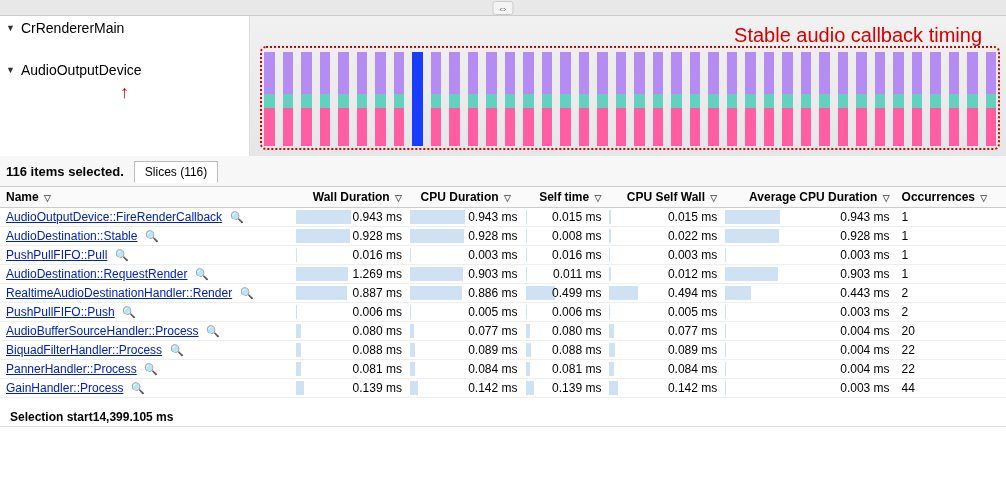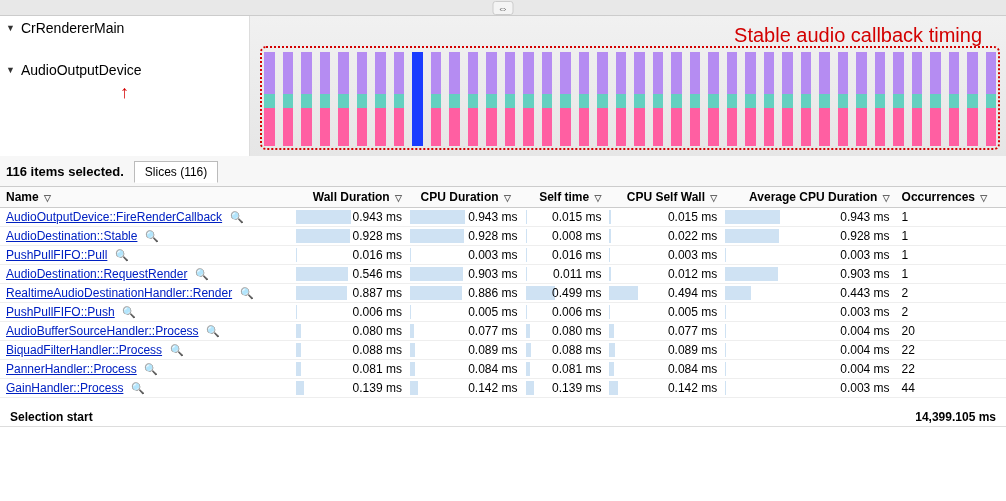--- a/index.html
+++ b/index.html
@@ -29,21 +29,21 @@
   table.data th .sort { font-size:9px; color:#666; padding-left:2px;}
   table.data td { padding:2px 6px; border-bottom:1px solid #eee; white-space:nowrap;}
   table.data td.name a { color:#0020c2; text-decoration:underline;}
   td.num { text-align:right; position:relative;}
   td.num .barfill { position:absolute; left:2px; top:2px; bottom:2px; background:#cfe2f3; z-index:0;}
   td.num .val { position:relative; z-index:1;}
   .mag { color:#888; font-size:11px; padding-left:8px;}
   tr.totals td { font-weight:bold; border-top:2px solid #999;}
   
   .sel-info { margin-top:10px;}
-  .sel-info .row { display:flex; justify-content:space-between; padding:2px 10px; font-weight:bold; border-bottom:1px solid #ddd;}
+  .sel-info .row { display:flex; padding:2px 10px; font-weight:bold; border-bottom:1px solid #ddd;}
 </style>
 </head>
 <body>
 
 <div class="header-bar">
   <span class="hcenter">
       <span>⇔</span>
     </span>
 </div>
 
@@ -307,21 +307,21 @@
         <td class="name"><a>PushPullFIFO::Pull</a><span class="mag">🔍</span></td>
         <td class="num"><span class="barfill" style="width:1.1px"></span><span class="val">0.016 ms</span></td>
         <td class="num"><span class="barfill" style="width:0.55px"></span><span class="val">0.003 ms</span></td>
         <td class="num"><span class="barfill" style="width:1.1px"></span><span class="val">0.016 ms</span></td>
         <td class="num"><span class="barfill" style="width:0.55px"></span><span class="val">0.003 ms</span></td>
         <td class="num"><span class="barfill" style="width:0.55px"></span><span class="val">0.003 ms</span></td>
         <td>1</td>
       </tr>
       <tr>
         <td class="name"><a>AudioDestination::RequestRender</a><span class="mag">🔍</span></td>
-        <td class="num"><span class="barfill" style="width:52.800000000000004px"></span><span class="val">0.546 ms</span></td>
+        <td class="num"><span class="barfill" style="width:52.800000000000004px"></span><span class="val">1.269 ms</span></td>
         <td class="num"><span class="barfill" style="width:52.800000000000004px"></span><span class="val">0.903 ms</span></td>
         <td class="num"><span class="barfill" style="width:1.1px"></span><span class="val">0.011 ms</span></td>
         <td class="num"><span class="barfill" style="width:1.1px"></span><span class="val">0.012 ms</span></td>
         <td class="num"><span class="barfill" style="width:52.800000000000004px"></span><span class="val">0.903 ms</span></td>
         <td>1</td>
       </tr>
       <tr>
         <td class="name"><a>RealtimeAudioDestinationHandler::Render</a><span class="mag">🔍</span></td>
         <td class="num"><span class="barfill" style="width:51.7px"></span><span class="val">0.887 ms</span></td>
         <td class="num"><span class="barfill" style="width:51.7px"></span><span class="val">0.886 ms</span></td>

